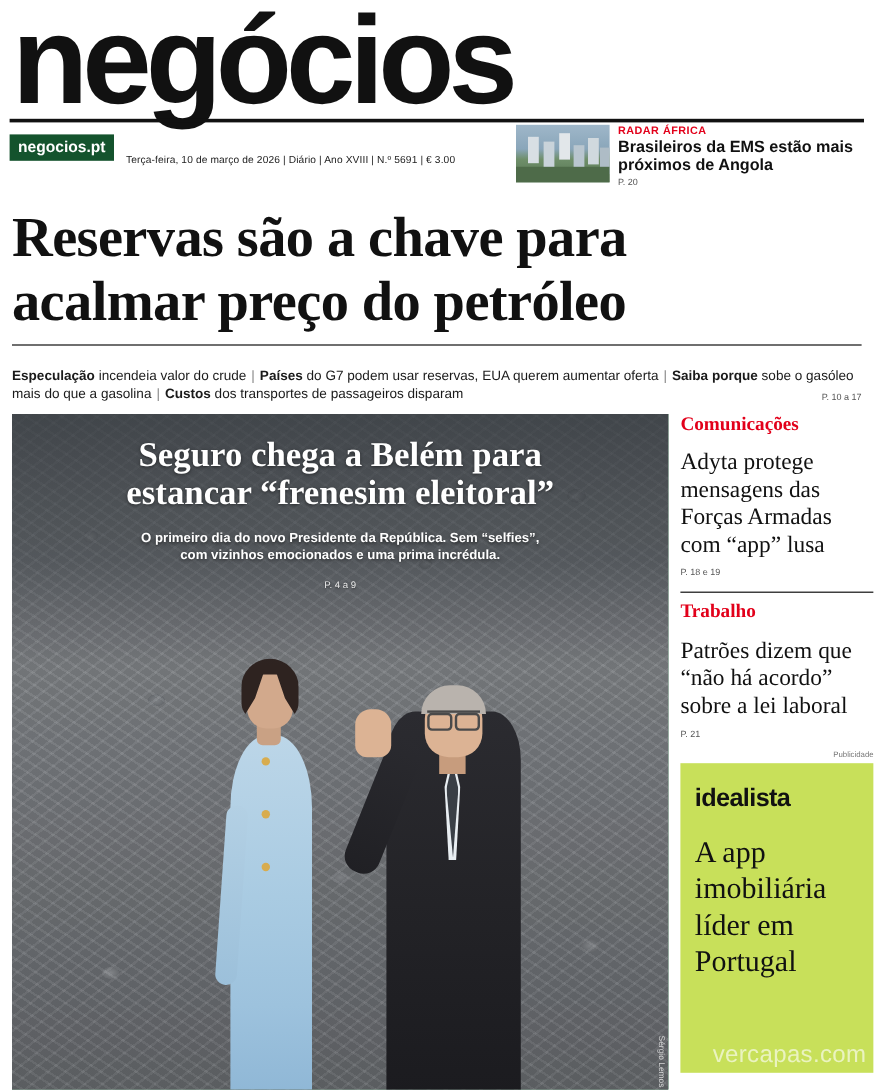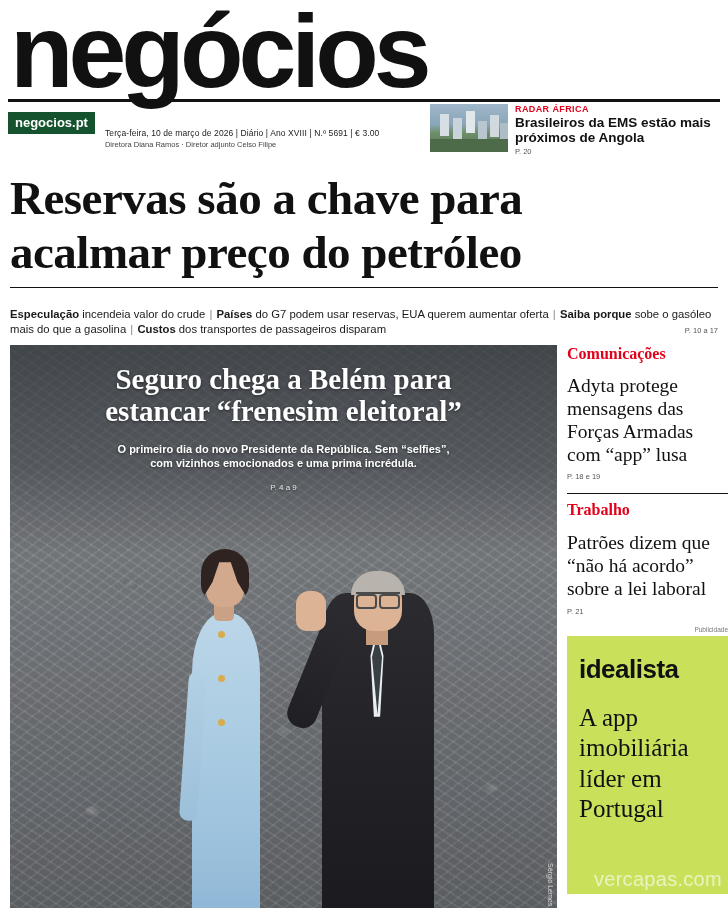--- a/index.html
+++ b/index.html
@@ -374,21 +374,21 @@
     margin-top: 3px;
     background: #c8e05a;
     height: 258px;
     padding: 18px 12px 0 12px;
     position: relative;
     overflow: hidden;
   }
   .ad-logo {
     font-family: "Liberation Sans", sans-serif;
     font-weight: bold;
-    font-size: 26px;
+    font-size: 21px;
     color: #111;
     letter-spacing: -0.5px;
   }
   .ad-copy {
     font-family: "Liberation Serif", serif;
     font-size: 25px;
     line-height: 1.22;
     color: #111;
     margin-top: 18px;
   }
@@ -408,21 +408,20 @@
 
   <div class="masthead">
     <div class="masthead-title">negócios</div>
     <div class="masthead-rule"></div>
   </div>
 
   <div class="submast">
     <div class="brandbox">negocios.pt</div>
     <div class="dateline-wrap">
       <div class="dateline">Terça-feira, 10 de março de 2026 | Diário | Ano XVIII | N.º 5691 | € 3.00</div>
-      <div class="staffline">Diretora Diana Ramos · Diretor adjunto Celso Filipe</div>
     </div>
 
     <div class="radar">
       <div class="radar-photo"></div>
       <div class="radar-text">
         <div class="radar-kicker">RADAR ÁFRICA</div>
         <div class="radar-head">Brasileiros da EMS estão mais próximos de Angola</div>
         <div class="radar-page">P. 20</div>
       </div>
     </div>

